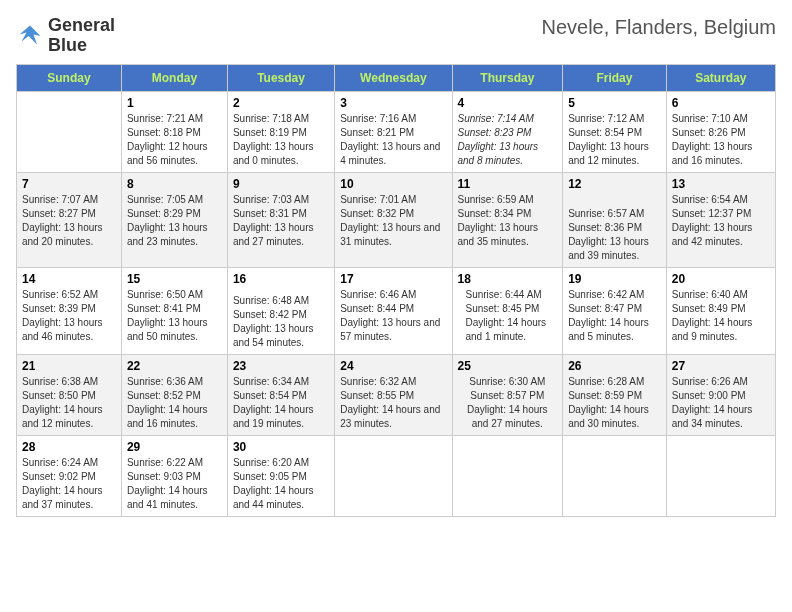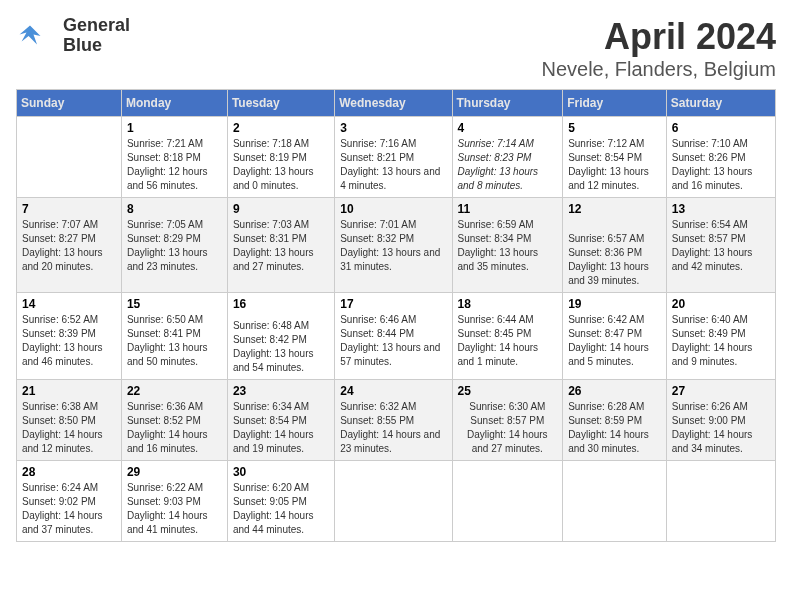--- a/index.html
+++ b/index.html
@@ -12,21 +12,21 @@
     }
     .header-area {
       display: flex;
       justify-content: space-between;
       align-items: flex-start;
       margin-bottom: 8px;
     }
     .logo {
       display: flex;
       align-items: center;
-      gap: 19px;
+      gap: 4px;
     }
     .logo-text {
       font-size: 18px;
       font-weight: bold;
       color: #333;
       line-height: 1.1;
     }
     .logo-bird {
       width: 28px;
       height: 28px;
@@ -43,23 +43,23 @@
       font-size: 20px;
       color: #555;
     }
     table {
       width: 100%;
       border-collapse: collapse;
       font-size: 11px;
     }
     thead tr th {
       background-color: #4472c4;
-      color: #e5e5e5;
+      color: #bef264;
       padding: 6px 4px;
-      text-align: left;
+      text-align: center;
       font-size: 12px;
       font-weight: bold;
       border: 1px solid #ccc;
     }
     tbody tr td {
       border: 1px solid #ccc;
       vertical-align: top;
       padding: 4px 5px;
       min-height: 70px;
       height: 80px;
@@ -92,21 +92,20 @@
   <div class="logo">
     <svg class="logo-bird" viewBox="0 0 40 40" xmlns="http://www.w3.org/2000/svg">
       <polygon points="20,5 35,20 25,18 30,32 18,20 8,28 15,15 5,18" fill="#4a90d9"></polygon>
     </svg>
     <div class="logo-text">
       <div>General</div>
       <div>Blue</div>
     </div>
   </div>
   <div class="title-block">
-    <div class="month-title">April 2024</div>
     <div class="location-title">Nevele, Flanders, Belgium</div>
   </div>
 </div>
 
 <table>
   <thead>
     <tr>
     <th>Sunday</th>
         <th>Monday</th>
         <th>Tuesday</th>
@@ -189,21 +188,21 @@
         </td>
         <td>
           <span class="day-number">12</span>
           <div class="day-info" style="white-space: pre-line; margin-top: 16px;">Sunrise: 6:57 AM
 Sunset: 8:36 PM
 Daylight: 13 hours and 39 minutes.</div>
         </td>
         <td>
           <span class="day-number">13</span>
           <div class="day-info" style="white-space: pre-line;">Sunrise: 6:54 AM
-Sunset: 8:57 PM
+Sunset: 12:37 PM
 Daylight: 13 hours and 42 minutes.</div>
         </td>
       </tr>
       <tr>
         <td>
           <span class="day-number">14</span>
           <div class="day-info" style="white-space: pre-line;">Sunrise: 6:52 AM
 Sunset: 8:39 PM
 Daylight: 13 hours and 46 minutes.</div>
         </td>
@@ -220,21 +219,21 @@
 Daylight: 13 hours and 54 minutes.</div>
         </td>
         <td>
           <span class="day-number">17</span>
           <div class="day-info" style="white-space: pre-line;">Sunrise: 6:46 AM
 Sunset: 8:44 PM
 Daylight: 13 hours and 57 minutes.</div>
         </td>
         <td>
           <span class="day-number">18</span>
-          <div class="day-info" style="white-space: pre-line;">Sunrise: 6:44 AM
+          <div class="day-info" style="white-space: pre-line; margin-left: 8px;">Sunrise: 6:44 AM
 Sunset: 8:45 PM
 Daylight: 14 hours and 1 minute.</div>
         </td>
         <td>
           <span class="day-number">19</span>
           <div class="day-info" style="white-space: pre-line;">Sunrise: 6:42 AM
 Sunset: 8:47 PM
 Daylight: 14 hours and 5 minutes.</div>
         </td>
         <td>

